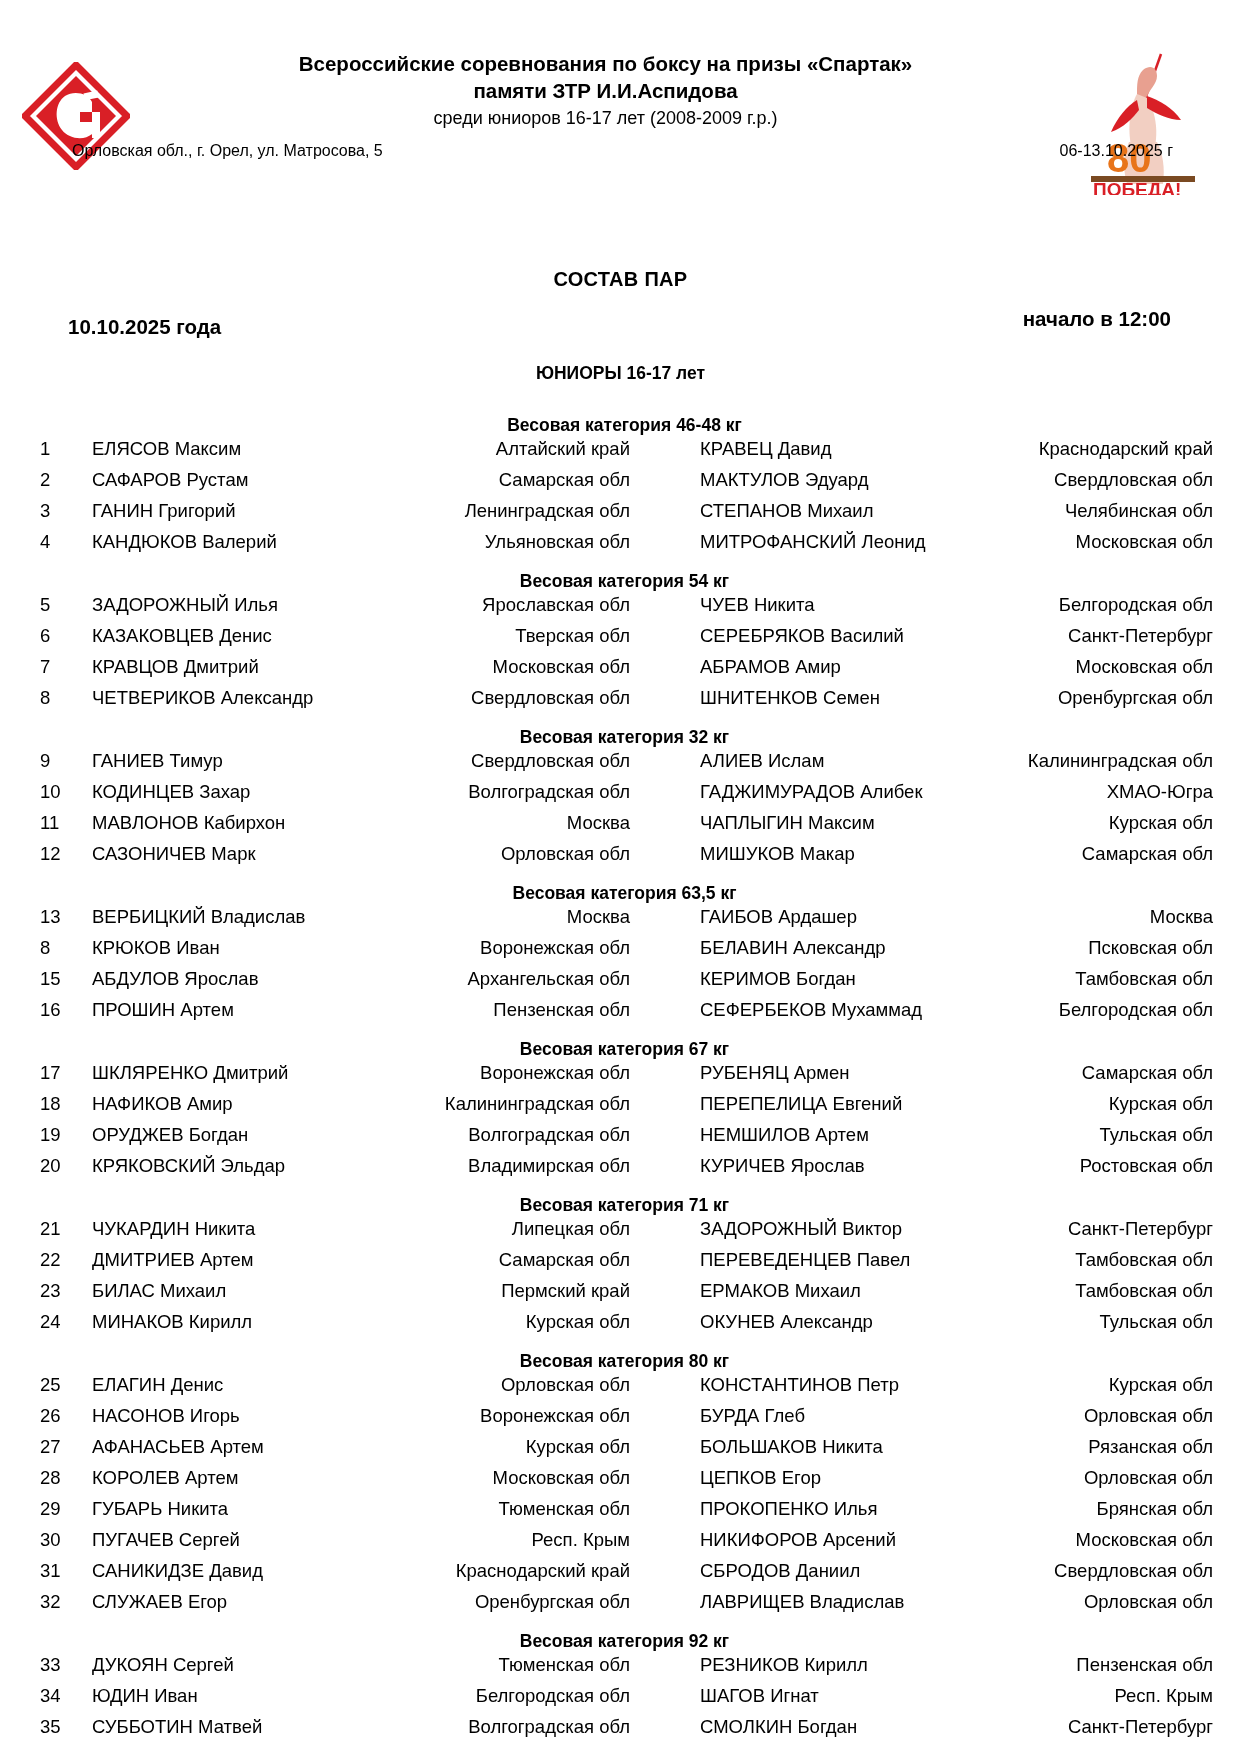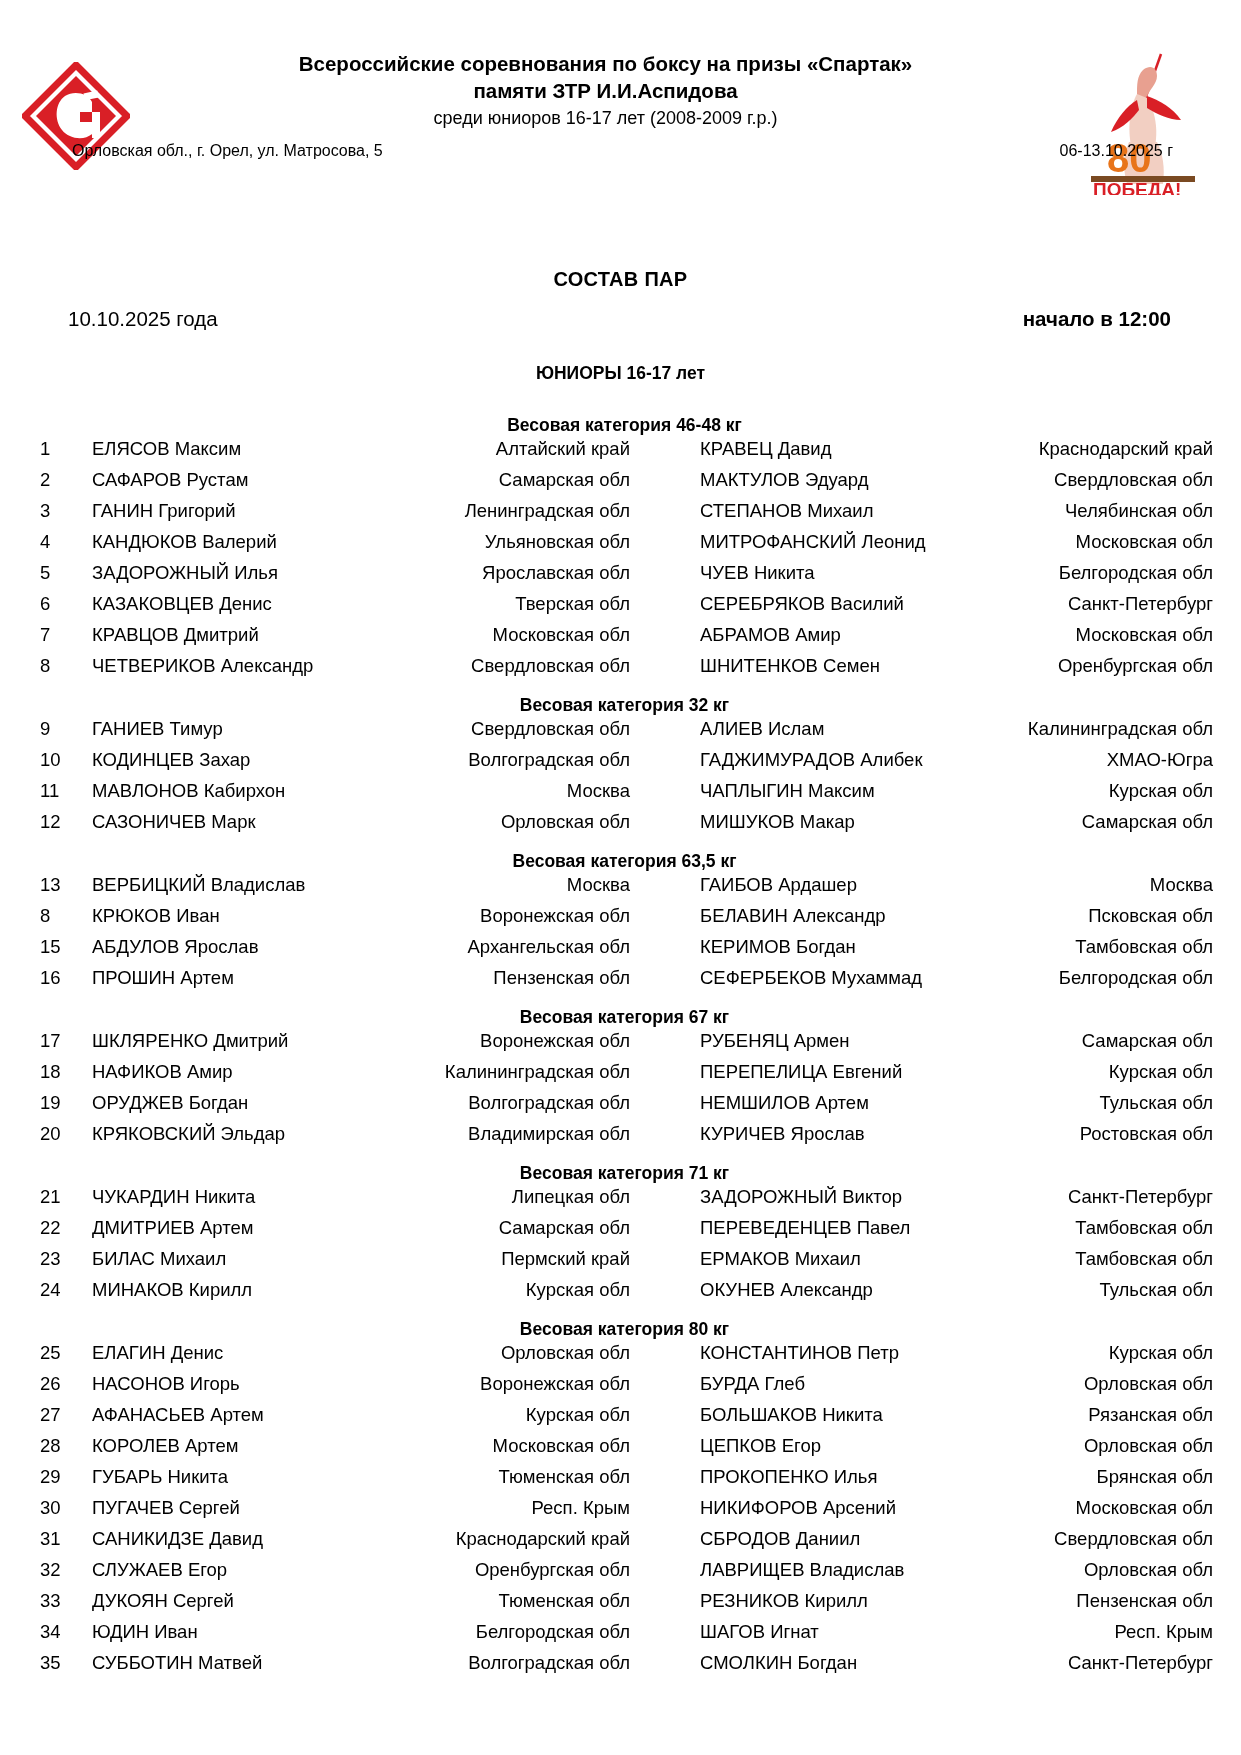--- a/index.html
+++ b/index.html
@@ -85,23 +85,23 @@
     letter-spacing: 0.3px;
   }
   .date-row {
     position: relative;
     height: 34px;
     margin-top: 16px;
   }
   .date-left {
     position: absolute;
     left: 68px;
-    top: 0;
+    top: 8px;
     font-size: 20.5px;
-    font-weight: normal;
+    font-weight: bold;
   }
   .date-right {
     position: absolute;
     right: 70px;
     top: 0;
     font-size: 20.5px;
     font-weight: bold;
   }
   .age-group {
     text-align: center;
@@ -232,20 +232,21 @@
       <span class="c-blue-name">СТЕПАНОВ Михаил</span>
       <span class="c-blue-region">Челябинская обл</span>
     </div>
     <div class="pair-row">
       <span class="c-num">4</span>
       <span class="c-red-name">КАНДЮКОВ Валерий</span>
       <span class="c-red-region">Ульяновская обл</span>
       <span class="c-blue-name">МИТРОФАНСКИЙ Леонид</span>
       <span class="c-blue-region">Московская обл</span>
     </div>
+    <div class="weight-head spaced">Весовая категория 54 кг</div>
     <div class="pair-row">
       <span class="c-num">5</span>
       <span class="c-red-name">ЗАДОРОЖНЫЙ Илья</span>
       <span class="c-red-region">Ярославская обл</span>
       <span class="c-blue-name">ЧУЕВ Никита</span>
       <span class="c-blue-region">Белгородская обл</span>
     </div>
     <div class="pair-row">
       <span class="c-num">6</span>
       <span class="c-red-name">КАЗАКОВЦЕВ Денис</span>
@@ -433,20 +434,21 @@
       <span class="c-blue-name">СБРОДОВ Даниил</span>
       <span class="c-blue-region">Свердловская обл</span>
     </div>
     <div class="pair-row">
       <span class="c-num">32</span>
       <span class="c-red-name">СЛУЖАЕВ Егор</span>
       <span class="c-red-region">Оренбургская обл</span>
       <span class="c-blue-name">ЛАВРИЩЕВ Владислав</span>
       <span class="c-blue-region">Орловская обл</span>
     </div>
+    <div class="weight-head spaced">Весовая категория 92 кг</div>
     <div class="pair-row">
       <span class="c-num">33</span>
       <span class="c-red-name">ДУКОЯН Сергей</span>
       <span class="c-red-region">Тюменская обл</span>
       <span class="c-blue-name">РЕЗНИКОВ Кирилл</span>
       <span class="c-blue-region">Пензенская обл</span>
     </div>
     <div class="pair-row">
       <span class="c-num">34</span>
       <span class="c-red-name">ЮДИН Иван</span>

